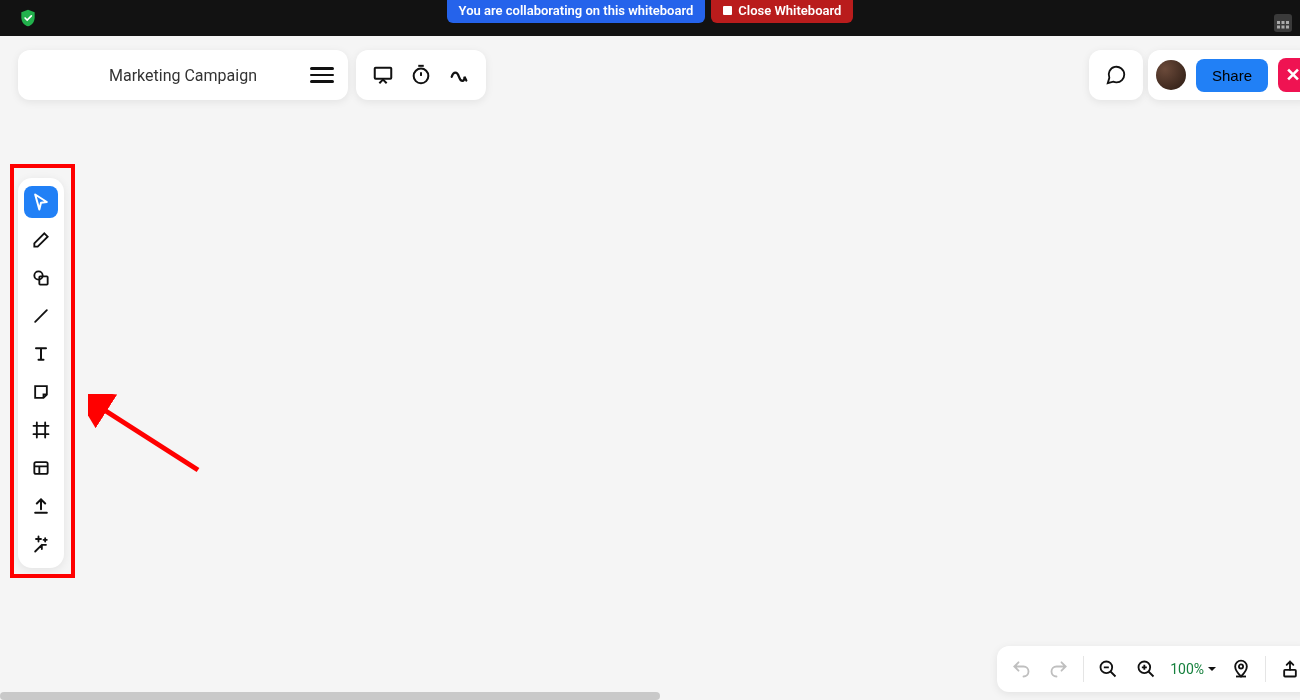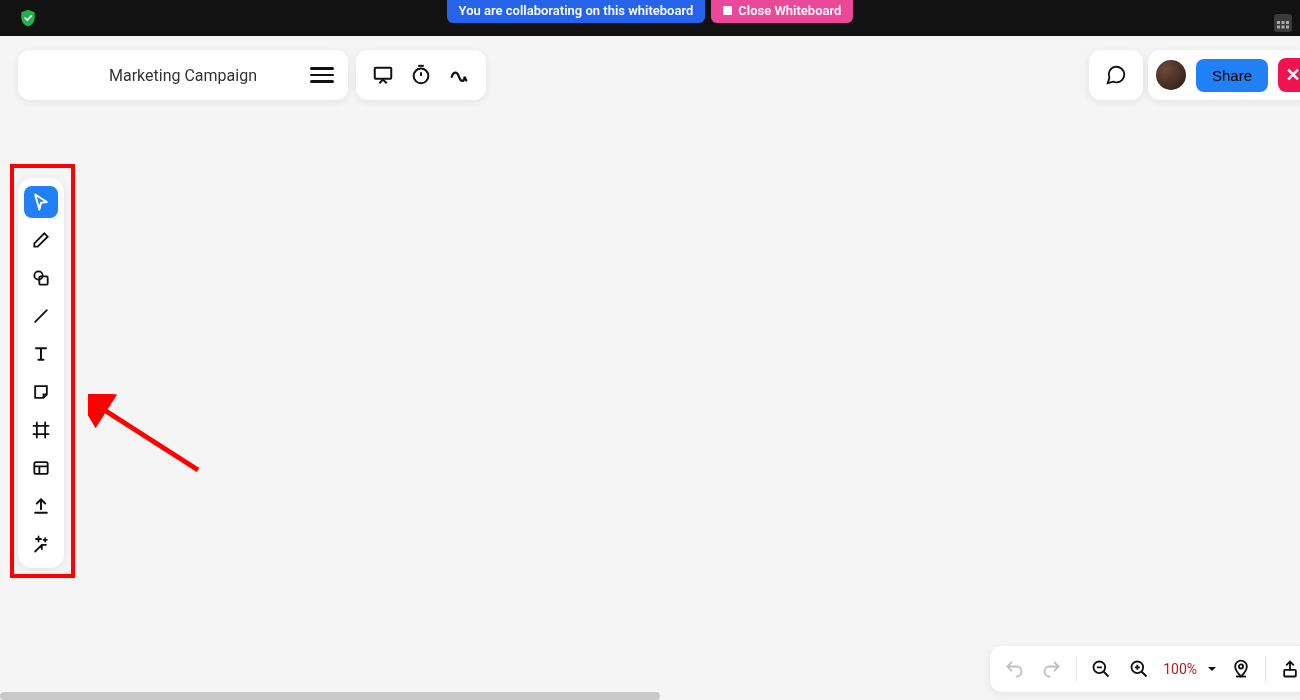--- a/index.html
+++ b/index.html
@@ -5,21 +5,21 @@
   * { box-sizing: border-box; margin: 0; padding: 0; }
   html, body { width: 1300px; height: 700px; overflow: hidden; font-family: -apple-system, BlinkMacSystemFont, "Segoe UI", Roboto, Arial, sans-serif; background: #f5f5f5; }
   
   
   .topbar { position: absolute; top: 0; left: 0; right: 0; height: 36px; background: #121212; display: flex; align-items: center; justify-content: center; }
   .topbar-left-icon { position: absolute; left: 18px; top: 8px; width: 20px; height: 20px; }
   .topbar-right-icon { position: absolute; right: 8px; top: 14px; width: 18px; height: 18px; background: #3a3a3a; border-radius: 3px; display:flex; align-items:center; justify-content:center;}
   .topbar-banners { display: flex; gap: 6px; align-items: flex-start; margin-top:-14px;}
   .banner { padding: 4px 12px 5px; font-size: 13px; font-weight: 600; color: #fff; border-radius: 0 0 6px 6px; display:flex; align-items:center; gap:6px;}
   .banner.blue { background: #2563eb; }
-  .banner.red { background: #ec4899; align-items: center; }
+  .banner.red { background: #b91c1c; align-items: center; }
   .stop-square { width:9px; height:9px; background:#fff; border-radius:1px; display:inline-block;}
 
   
   .titlecard { position: absolute; top: 50px; left: 18px; width: 330px; height: 50px; background: #fff; border-radius: 12px; box-shadow: 0 2px 8px rgba(0,0,0,0.08); display:flex; align-items:center; justify-content:space-between; padding: 0 14px 0 8px; }
   .titlecard-title { font-size: 16px; color: #333; flex:1; text-align:center; margin-left:30px;}
   .hamburger { width:24px; height:24px; display:flex; flex-direction:column; justify-content:center; gap:4px; cursor:pointer;}
   .hamburger span{ height:2.5px; background:#111; border-radius:2px;}
   
   
   .presentcard { position:absolute; top:50px; left:356px; width:130px; height:50px; background:#fff; border-radius:12px; box-shadow:0 2px 8px rgba(0,0,0,0.08); display:flex; align-items:center; justify-content:space-around; padding:0 8px;}
@@ -41,21 +41,21 @@
   .tool.active svg { stroke:#fff; fill:none;}
   .tool svg { stroke:#111; }
   
   
   .redbox { position:absolute; top:164px; left:10px; width:65px; height:414px; border:4px solid #ff0000; pointer-events:none;}
   .redarrow { position:absolute; top:394px; left:88px; pointer-events:none;}
   
   
   .zoombar { position:absolute; bottom:8px; right:-14px; height:46px; background:#fff; border-radius:12px; box-shadow:0 2px 8px rgba(0,0,0,0.08); display:flex; align-items:center; padding:0 10px; gap:10px;}
   .divider { width:1px; height:26px; background:#e5e5e5;}
-  .zoom-text { font-size:14px; color:#b91c1c; display:flex; align-items:center; gap:10px; cursor:pointer;}
+  .zoom-text { font-size:14px; color:#15803d; display:flex; align-items:center; gap:3px; cursor:pointer;}
   
   
   .hscroll { position:absolute; bottom:0; left:0; right:0; height:8px; background:transparent;}
   .hscroll-thumb { position:absolute; left:0; top:0; height:8px; width:660px; background:#c9c9c9; border-radius:4px;}
 </style>
 </head>
 <body>
 
 <div class="topbar">
   <div class="topbar-left-icon">

